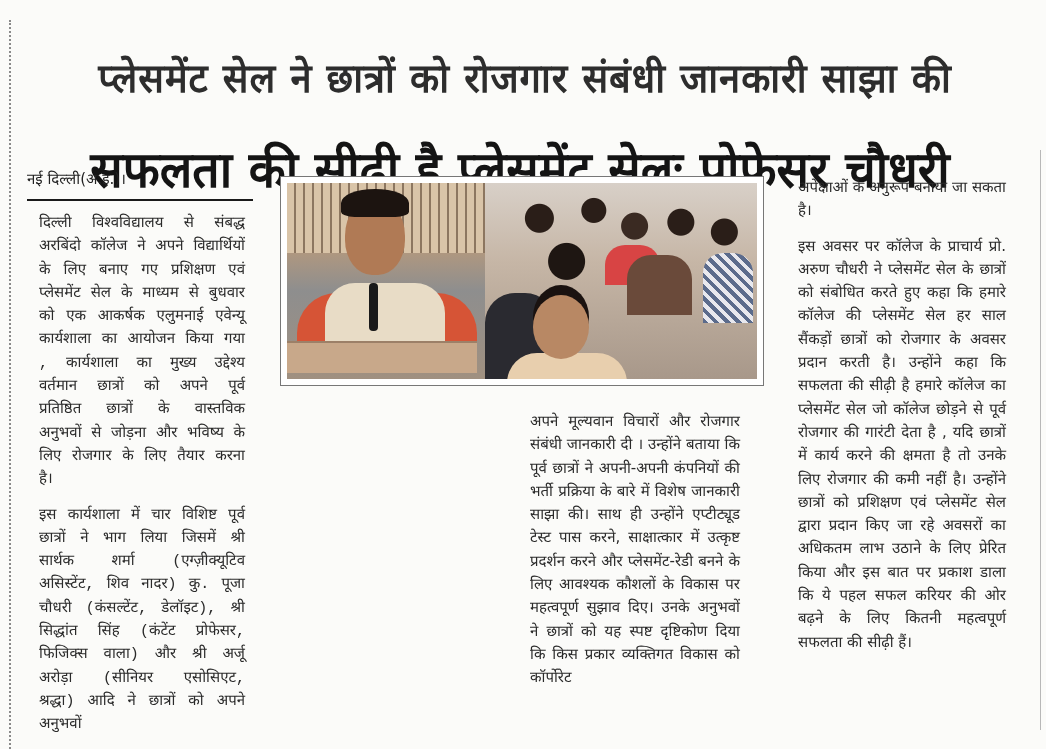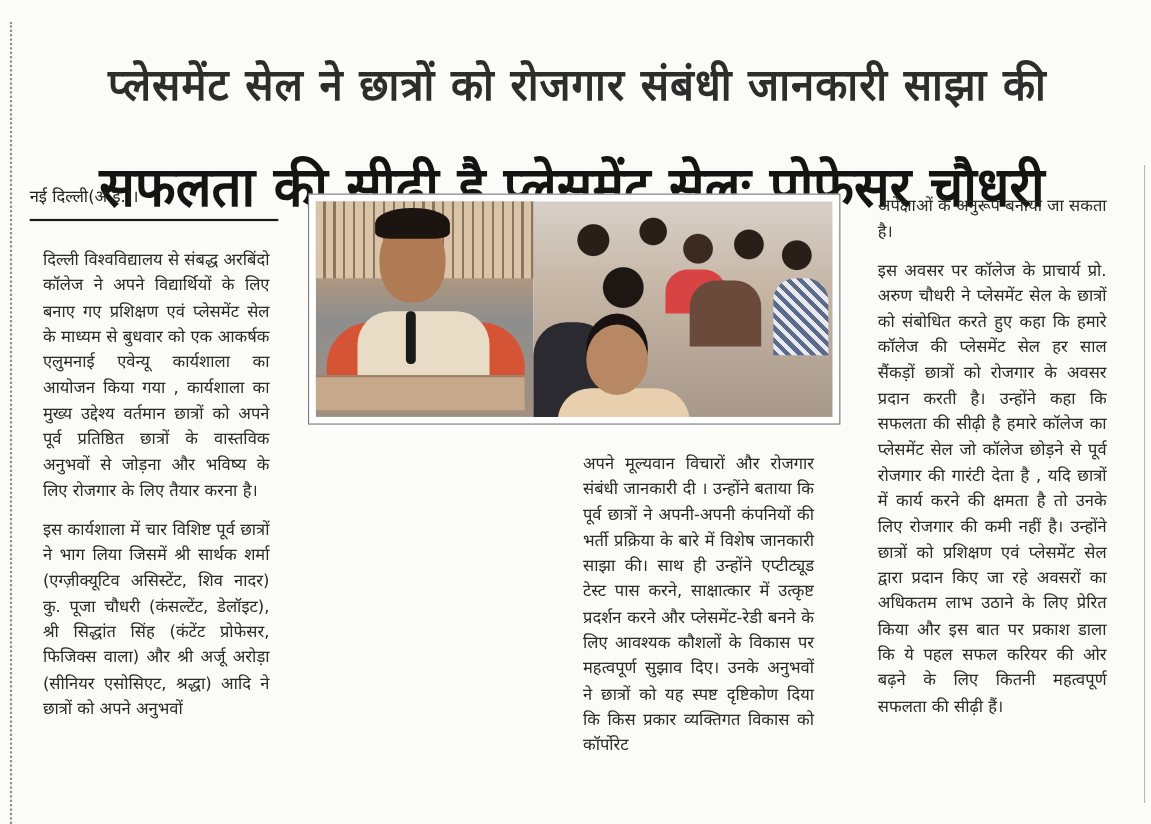--- a/index.html
+++ b/index.html
@@ -33,21 +33,21 @@
     font-weight: normal; font-size: 15px; color: #222;
   }
   .dateline-rule {
     position: absolute; left: 27px; top: 199px; width: 226px; height: 2px; background: #1a1a1a;
   }
   .col {
     position: absolute; font-size: 15px; line-height: 23.3px; text-align: justify;
     color: #2a2a2a;
   }
   .col p { margin: 12px; }
-  .col-1 { left: 27px; top: 213px; width: 230px; }
+  .col-1 { left: 27px; top: 200px; width: 230px; font-family: Liberation Mono, monospace; }
   .col-2 { left: 278px; top: 398px; width: 233px; }
   .col-3 { left: 518px; top: 398px; width: 234px; }
   .col-4 { left: 786px; top: 164px; width: 232px; }
   .photo-frame {
     position: absolute; left: 280px; top: 176px; width: 484px; height: 210px;
     border: 1px solid #777; background: #fff; box-sizing: border-box; padding: 6px;
   }
   .photo {
     position: relative; width: 100%; height: 100%; overflow: hidden;
   }

